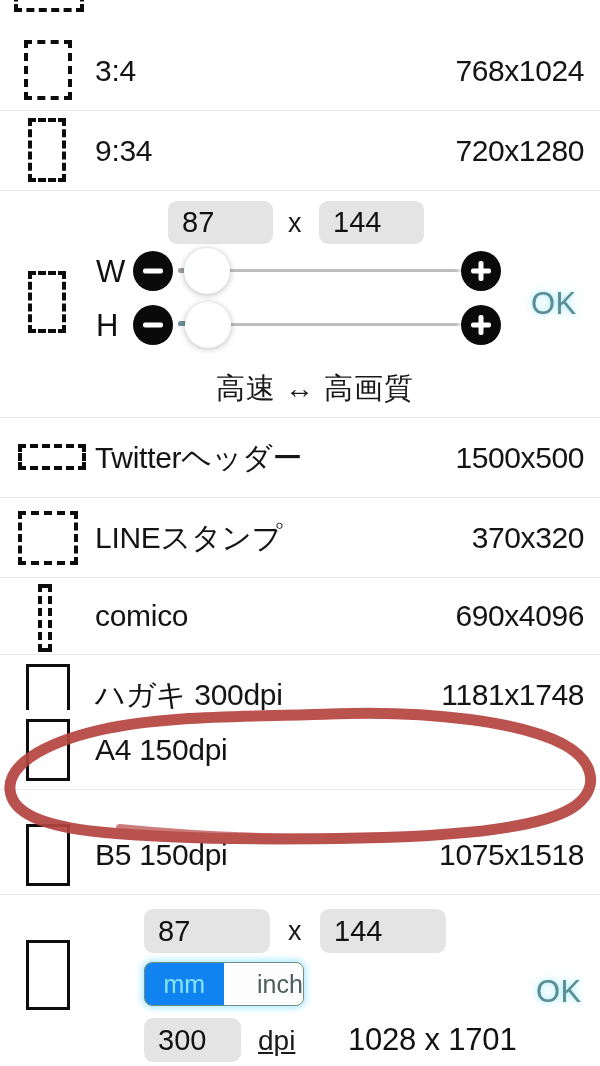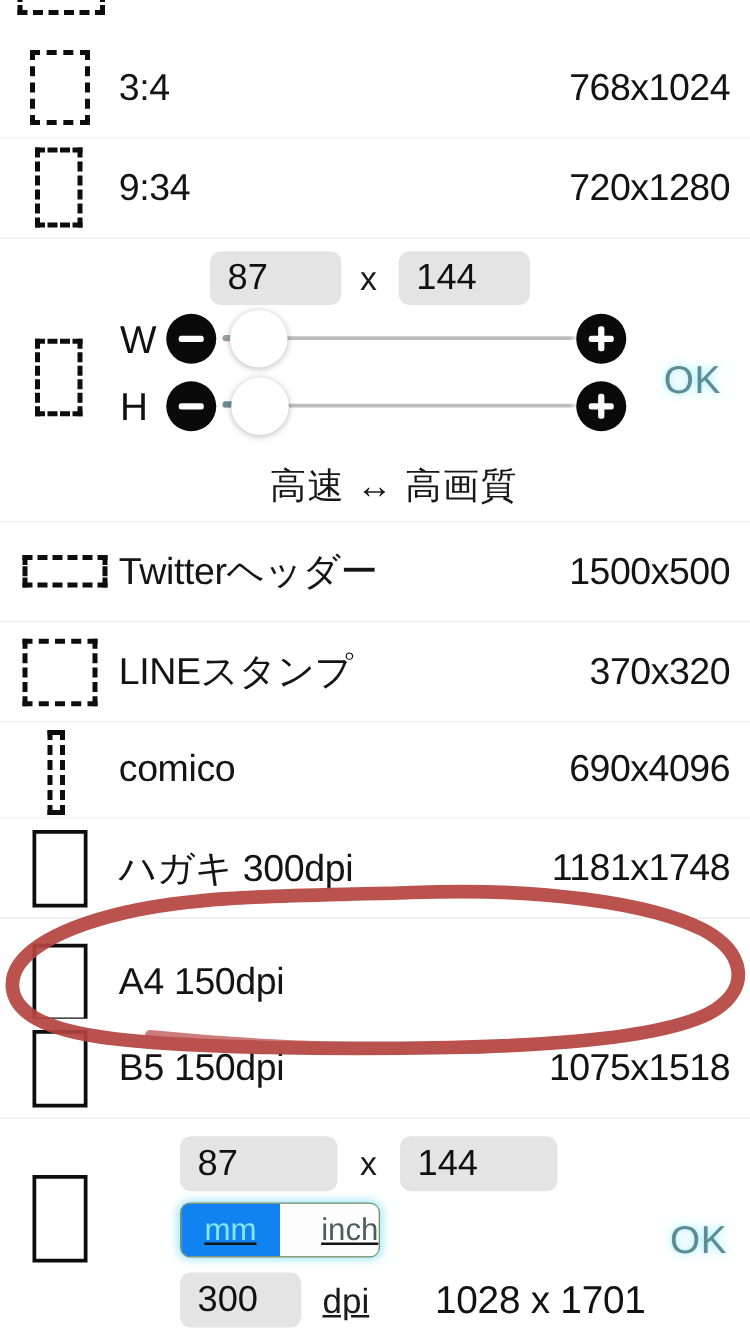--- a/index.html
+++ b/index.html
@@ -164,21 +164,20 @@
   
   .segment {
     position: absolute;
     display: flex;
     box-sizing: border-box;
     border: 1px solid #6f8f86;
     border-radius: 8px;
     overflow: hidden;
     background: #eab308;
     box-shadow: 0 0 7px 2px rgba(140,225,255,0.75);
-    text-decoration: underline;
   }
   .seg-item {
     display: flex;
     align-items: center;
     justify-content: center;
     font-size: 25px;
     box-sizing: border-box;
   }
   .seg-item.active {
     background: #1183f0;
@@ -283,21 +282,21 @@
     <div class="row-label">comico</div>
     <div class="row-value">690x4096</div>
   </div>
 
   <div class="row" style="top:655px; height:80px;">
     <div class="thumb solid" style="left:26px; top:9px; width:44px; height:62px;"></div>
     <div class="row-label">ハガキ 300dpi</div>
     <div class="row-value">1181x1748</div>
   </div>
 
-  <div class="row" style="top:746px; height:80px;">
+  <div class="row" style="top:710px; height:80px;">
     <div class="thumb solid" style="left:26px; top:9px; width:44px; height:62px;"></div>
     <div class="row-label">A4 150dpi</div>
   </div>
 
   <div class="row" style="top:815px; height:80px;padding-left:20px;">
     <div class="thumb solid" style="left:26px; top:9px; width:44px; height:62px;"></div>
     <div class="row-label">B5 150dpi</div>
     <div class="row-value">1075x1518</div>
   </div>
 

